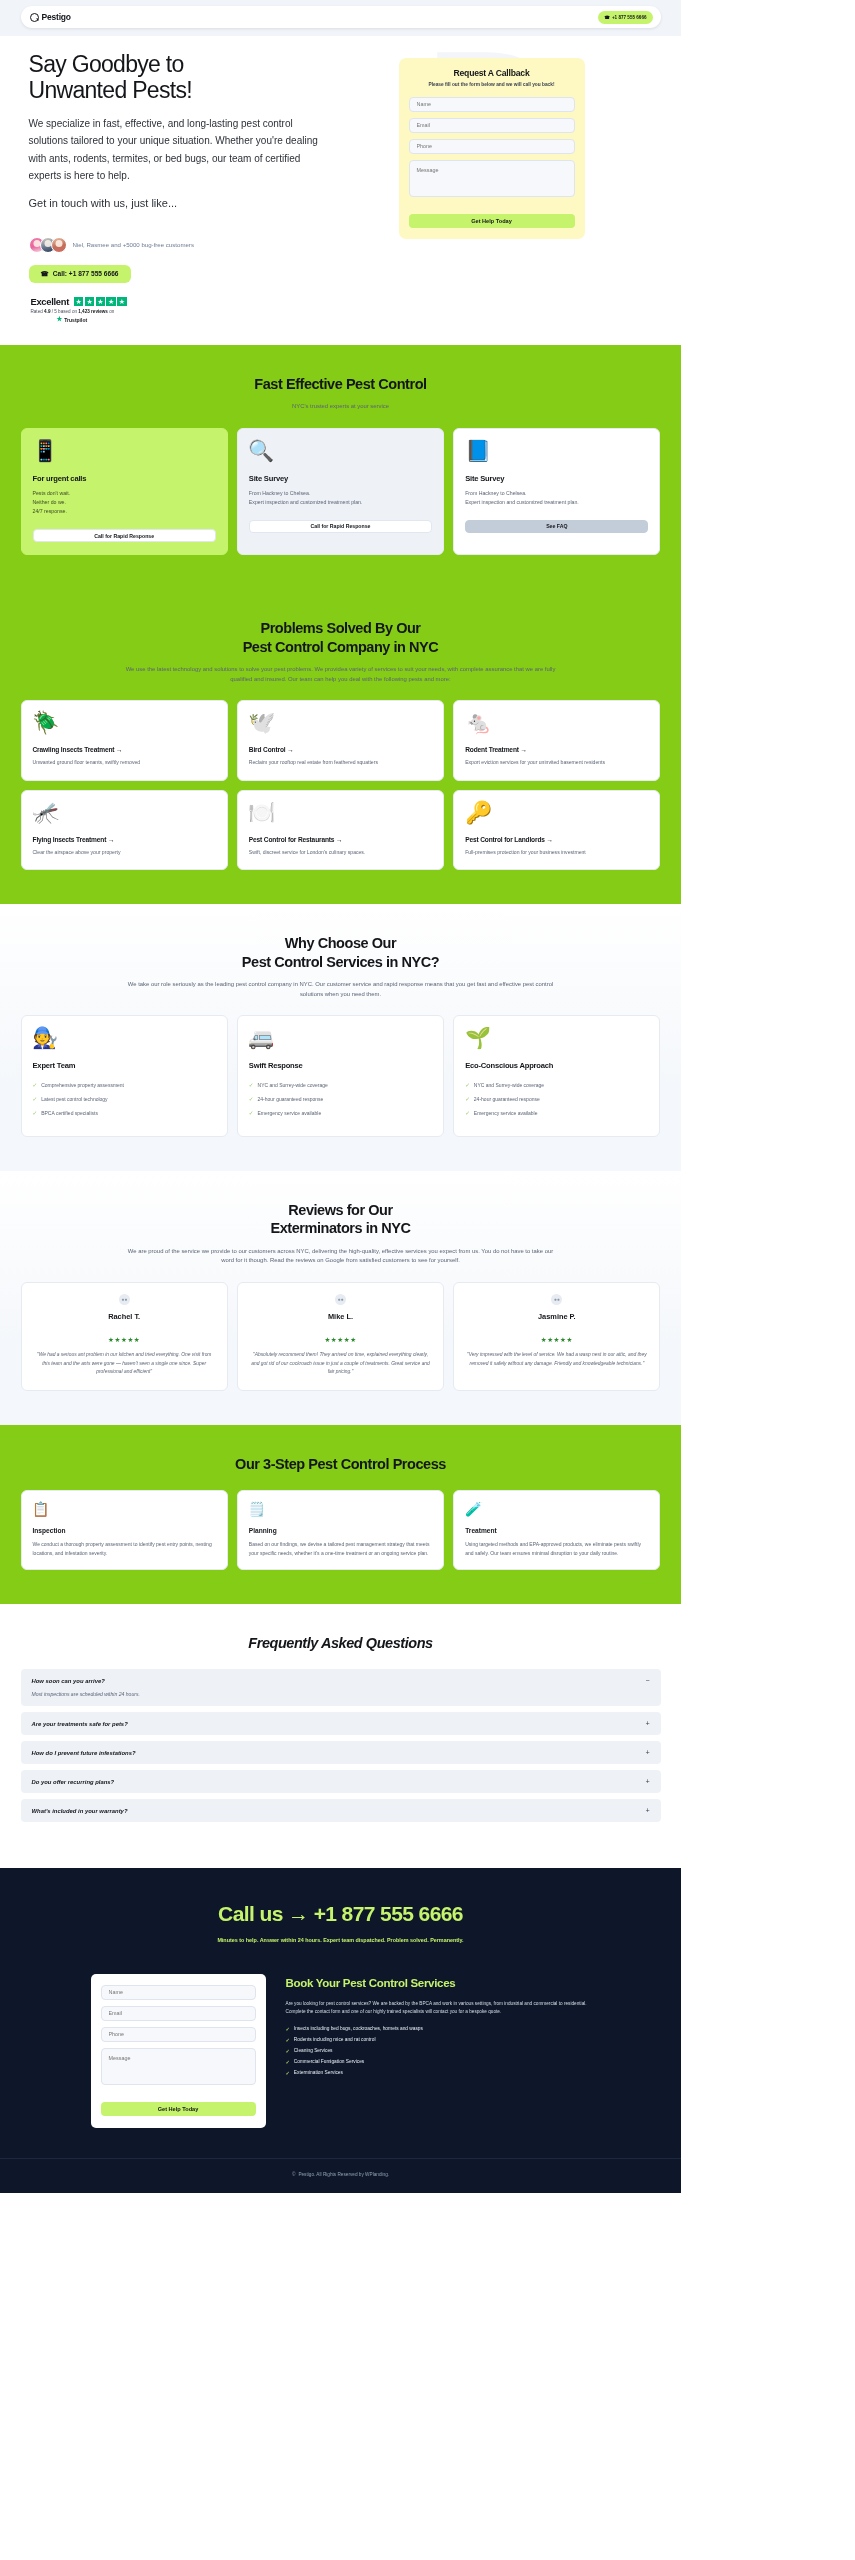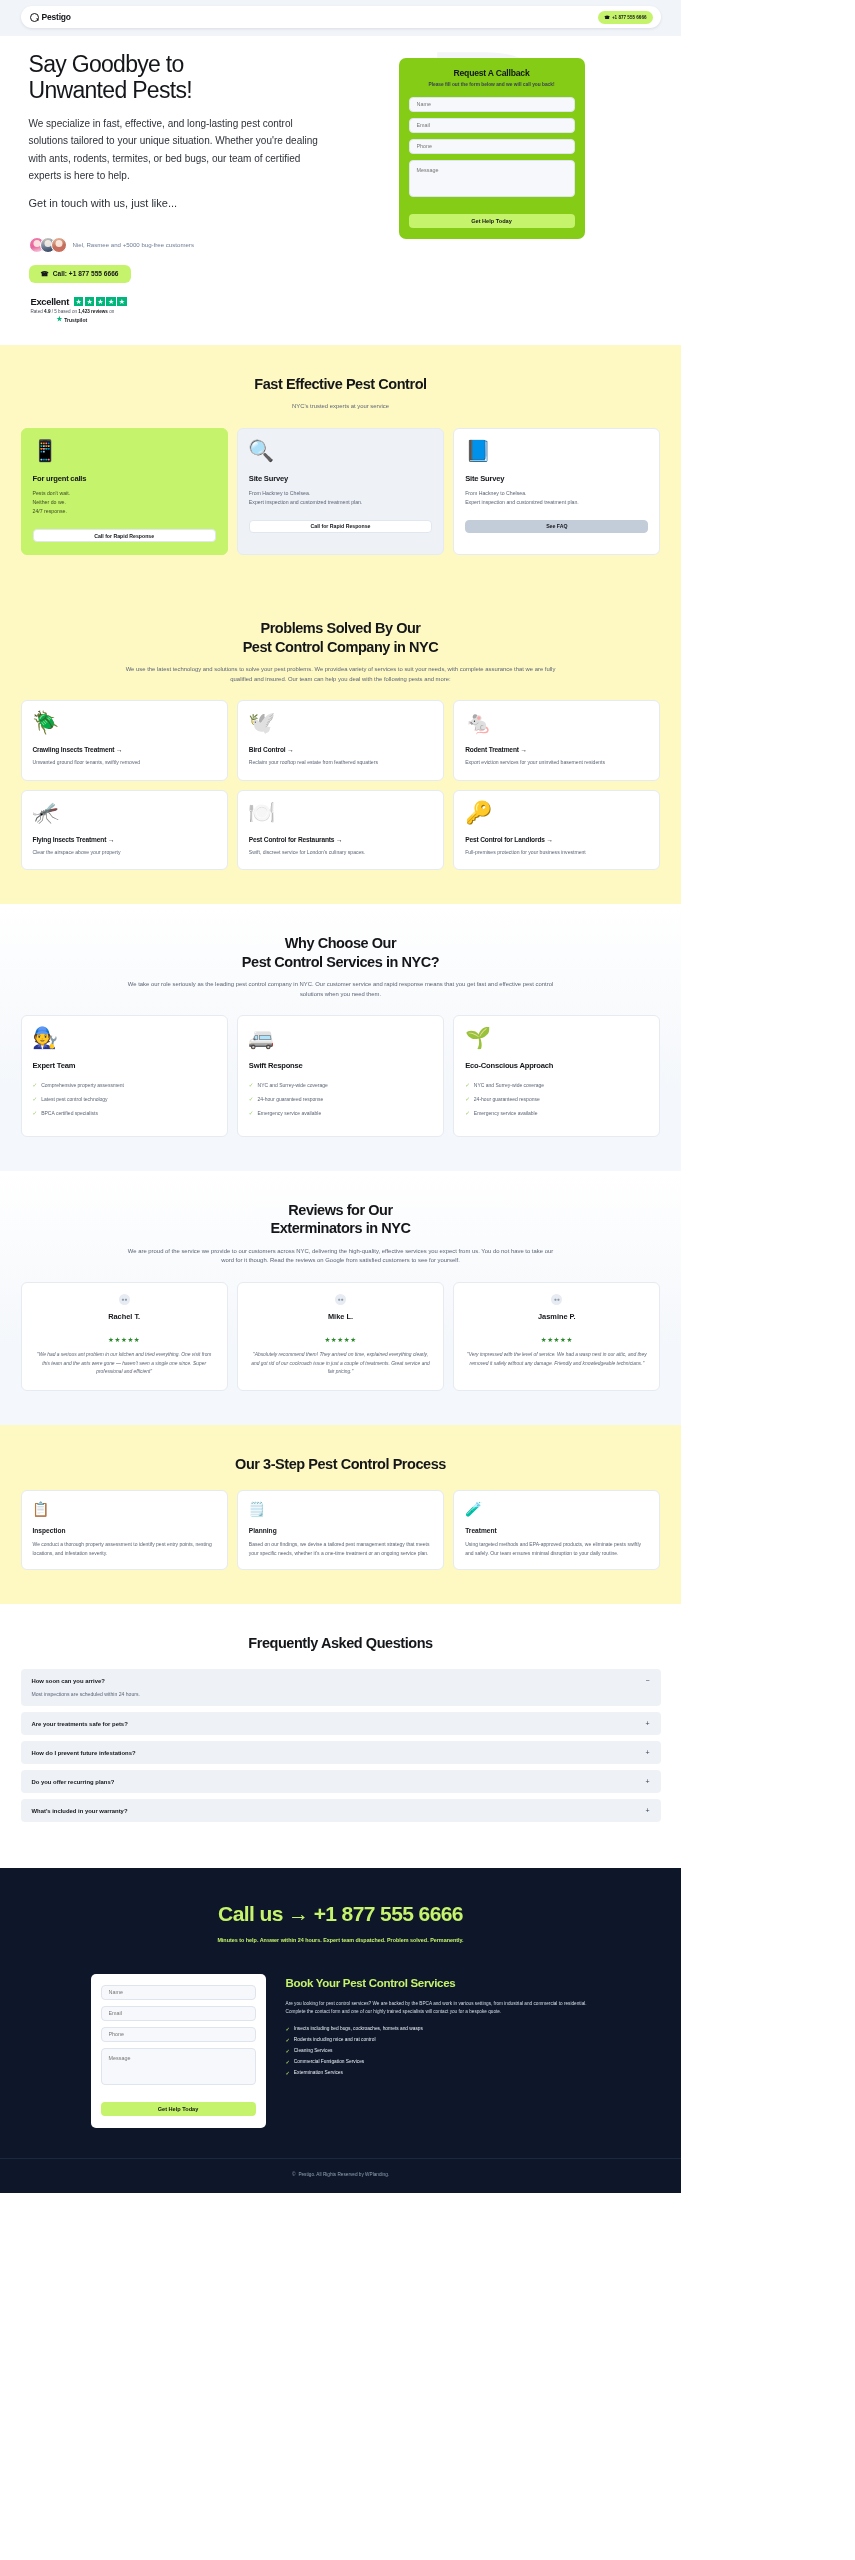--- a/index.html
+++ b/index.html
@@ -87,21 +87,21 @@
     display: flex; align-items: center; justify-content: center;
     color: #fff; font-size: 7px; line-height: 1;
   }
   .tp-sub { font-size: 4.6px; color: #4c5260; margin-top: 2.5px; }
   .tp-sub b { font-weight: 700; color: #14161a; }
   .tp-brand { display: flex; align-items: center; gap: 2px; margin-top: 2px; font-size: 5px; font-weight: 700; color: #14161a; padding-left: 26px;}
   .tp-brand .s { color: #00b67a; font-size: 6.5px; line-height: 1; }
 
   
   .callback {
-    width: 186px; background: #84cc16; border-radius: 7px;
+    width: 186px; background: #fef9c3; border-radius: 7px;
     padding: 10px 10px 11px; margin-top: 6px;
   }
   .cb-title { font-size: 8.6px; font-weight: 700; text-align: center; letter-spacing: -.2px; }
   .cb-sub { font-size: 4.8px; color: #3b4250; text-align: center; margin: 4px 0 8px; line-height: 1.45; font-weight: 600;}
   .cb-field {
     background: #f6f8fb; border: 1px solid #dfe5ee; border-radius: 4px;
     height: 15px; display: flex; align-items: center; padding: 0 7px;
     font-size: 5.4px; color: #9aa3b2; margin-bottom: 6px; width: 100%;
     font-family: "Liberation Sans", sans-serif;
   }
@@ -114,21 +114,21 @@
   .cb-submit {
     width: 100%; background: #c5f36b; border: none; border-radius: 4px;
     height: 14px; font-size: 5.6px; font-weight: 700; color: #14161a;
     font-family: "Liberation Sans", sans-serif;
   }
 
   
   .sec { padding: 30px 0 34px; }
   .sec-narrow { width: 640px; margin: 0 auto; }
   .bg-white { background: #ffffff; }
-  .bg-tint { background: #fef9c3; }
+  .bg-tint { background: #84cc16; }
   .bg-grad { background: linear-gradient(180deg,#ffffff 0%,#f4f7fb 70%); }
   h2.sec-title {
     font-size: 14.5px; font-weight: 700; text-align: center;
     letter-spacing: -.45px; line-height: 1.28; color: #14161a;
   }
   p.sec-sub {
     font-size: 5.9px; color: #5b6475; text-align: center;
     margin: 9px auto 0; line-height: 1.6; max-width: 430px;
   }
   .cards3 { display: flex; gap: 9px; margin-top: 16px; }
@@ -498,21 +498,21 @@
         </div>
         <div class="scard">
           <span class="ico">🧪</span>
           <div class="scard-h">Treatment</div>
           <div class="scard-p">Using targeted methods and EPA-approved products, we eliminate pests swiftly and safely. Our team ensures minimal disruption to your daily routine.</div>
         </div>
       </div>
     </div>
   </div>
 
-  <div class="sec bg-white" style="padding-bottom:40px;">
+  <div class="sec bg-white" style="padding-bottom:40px;font-style:italic;">
     <div class="sec-narrow">
       <h2 class="sec-title">Frequently Asked Questions</h2>
       <div class="faq-list">
 
         <div class="faq-item">
           <div class="faq-top">
             <span class="faq-q">How soon can you arrive?</span>
             <span class="faq-sign">−</span>
           </div>
           <div class="faq-a">Most inspections are scheduled within 24 hours.</div>

